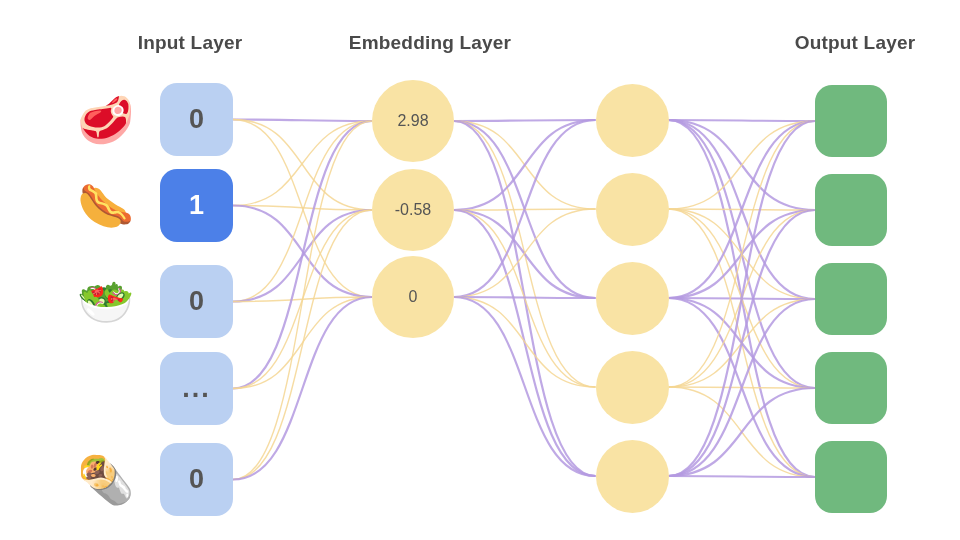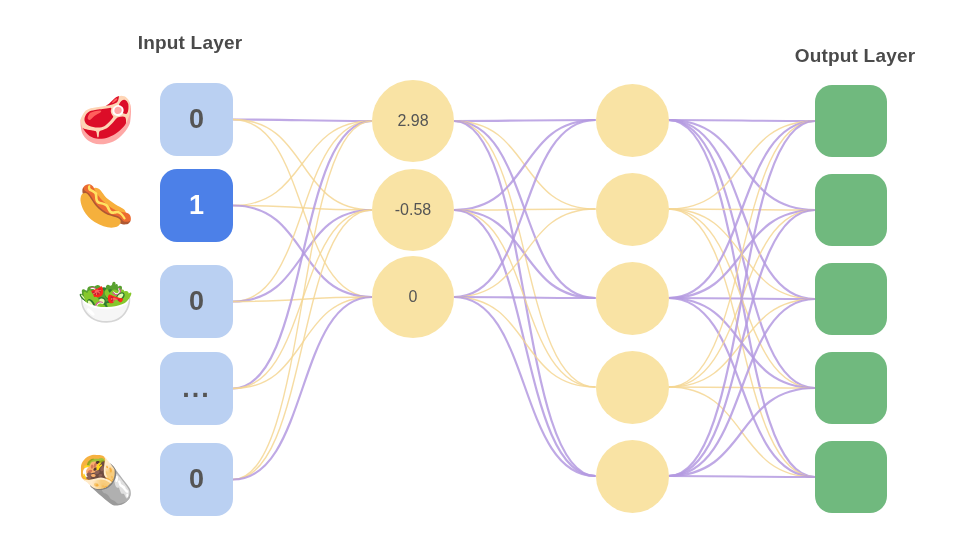--- a/index.html
+++ b/index.html
@@ -156,21 +156,22 @@
       <path d="M 668.5 387 C 749.075 387, 734.425 388, 815 388" fill="none" stroke="#f5d693" stroke-width="1.4" opacity="0.85"></path>
       <path d="M 668.5 387 C 749.075 387, 734.425 477, 815 477" fill="none" stroke="#f5d693" stroke-width="1.4" opacity="0.85"></path>
       <path d="M 668.5 476 C 749.075 476, 734.425 121, 815 121" fill="none" stroke="#b49ae0" stroke-width="2.2" opacity="0.85"></path>
       <path d="M 668.5 476 C 749.075 476, 734.425 210, 815 210" fill="none" stroke="#b49ae0" stroke-width="2.2" opacity="0.85"></path>
       <path d="M 668.5 476 C 749.075 476, 734.425 299, 815 299" fill="none" stroke="#b49ae0" stroke-width="2.2" opacity="0.85"></path>
       <path d="M 668.5 476 C 749.075 476, 734.425 388, 815 388" fill="none" stroke="#b49ae0" stroke-width="2.2" opacity="0.85"></path>
       <path d="M 668.5 476 C 749.075 476, 734.425 477, 815 477" fill="none" stroke="#b49ae0" stroke-width="2.2" opacity="0.85"></path>
     </svg>
 
   <div class="layer-title" style="left:190px; top:32px;">Input Layer</div>
-  <div class="layer-title" style="left:855px; top:45px;">Output Layer</div>
+  <div class="layer-title" style="left:430px; top:32px;">Embedding Layer</div>
+  <div class="layer-title" style="left:855px; top:32px;">Output Layer</div>
 
   <div class="input-emoji" style="left:76px; top:90px;">🥩</div>
   <div class="input-emoji" style="left:76px; top:176px;">🌭</div>
   <div class="input-emoji" style="left:76px; top:272px;">🥗</div>
   <div class="input-emoji" style="left:76px; top:450px;">🌯</div>
 
   <div class="input-node" style="left:160px; top:83px;">0</div>
   <div class="input-node active" style="left:160px; top:169px;">1</div>
   <div class="input-node" style="left:160px; top:265px;">0</div>
   <div class="input-node" style="left:160px; top:352px;">

